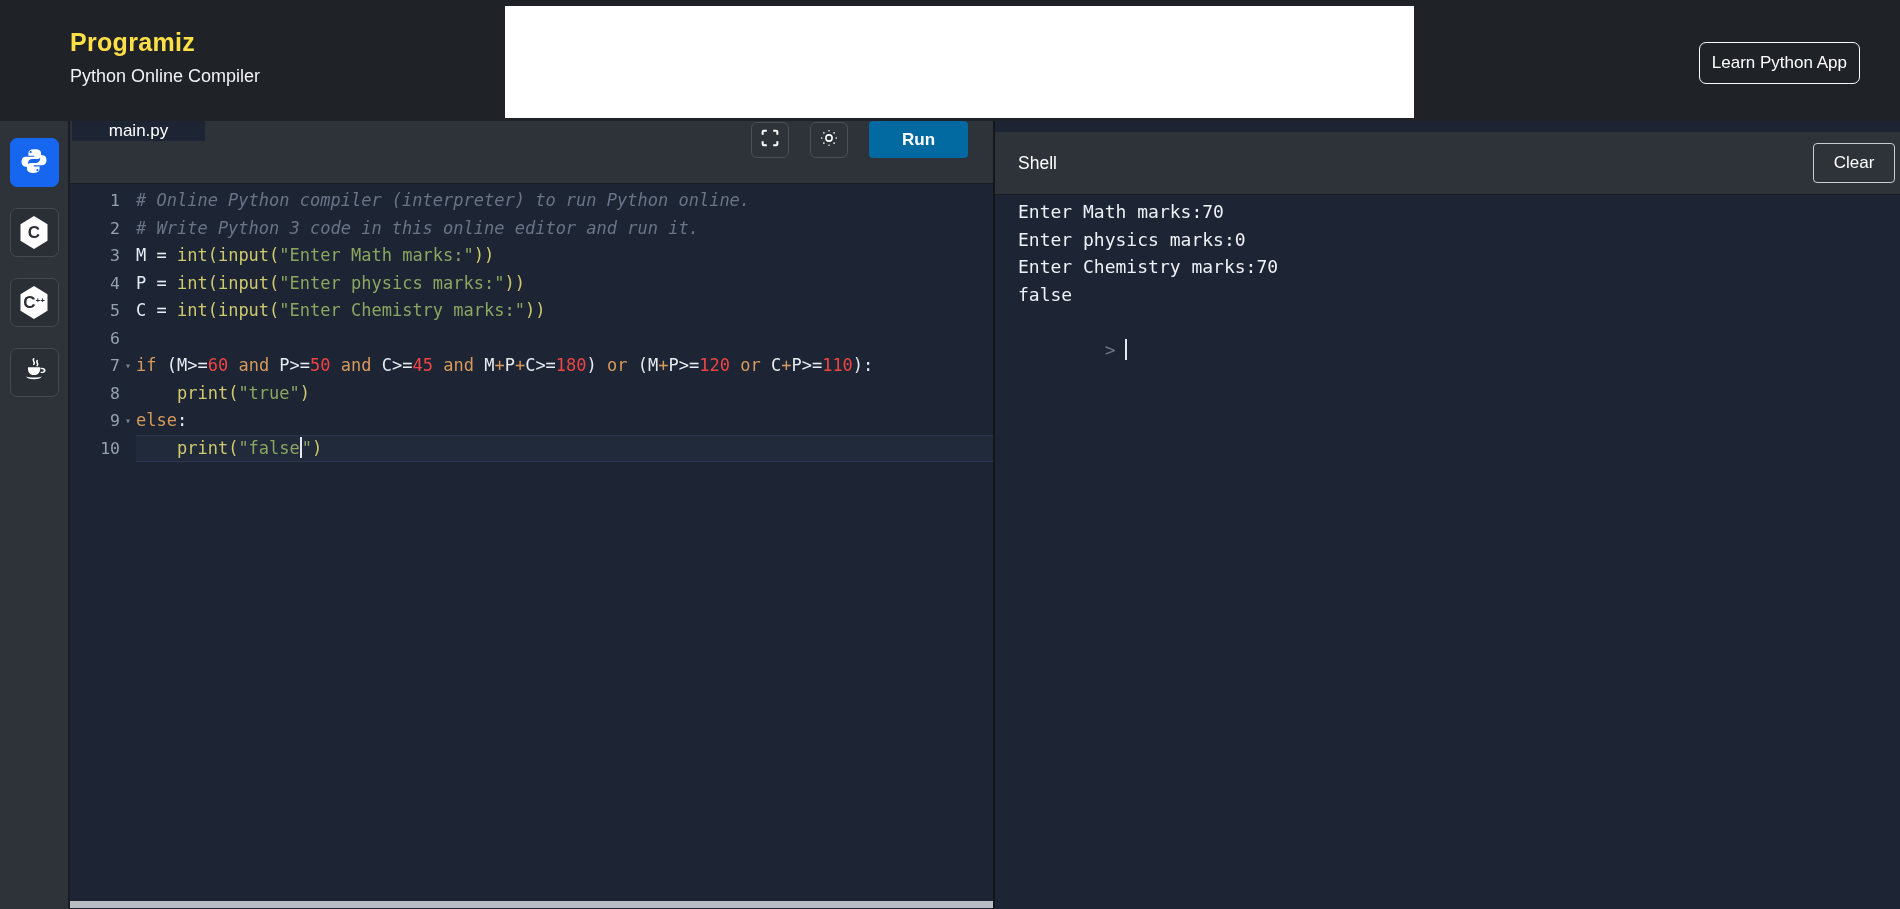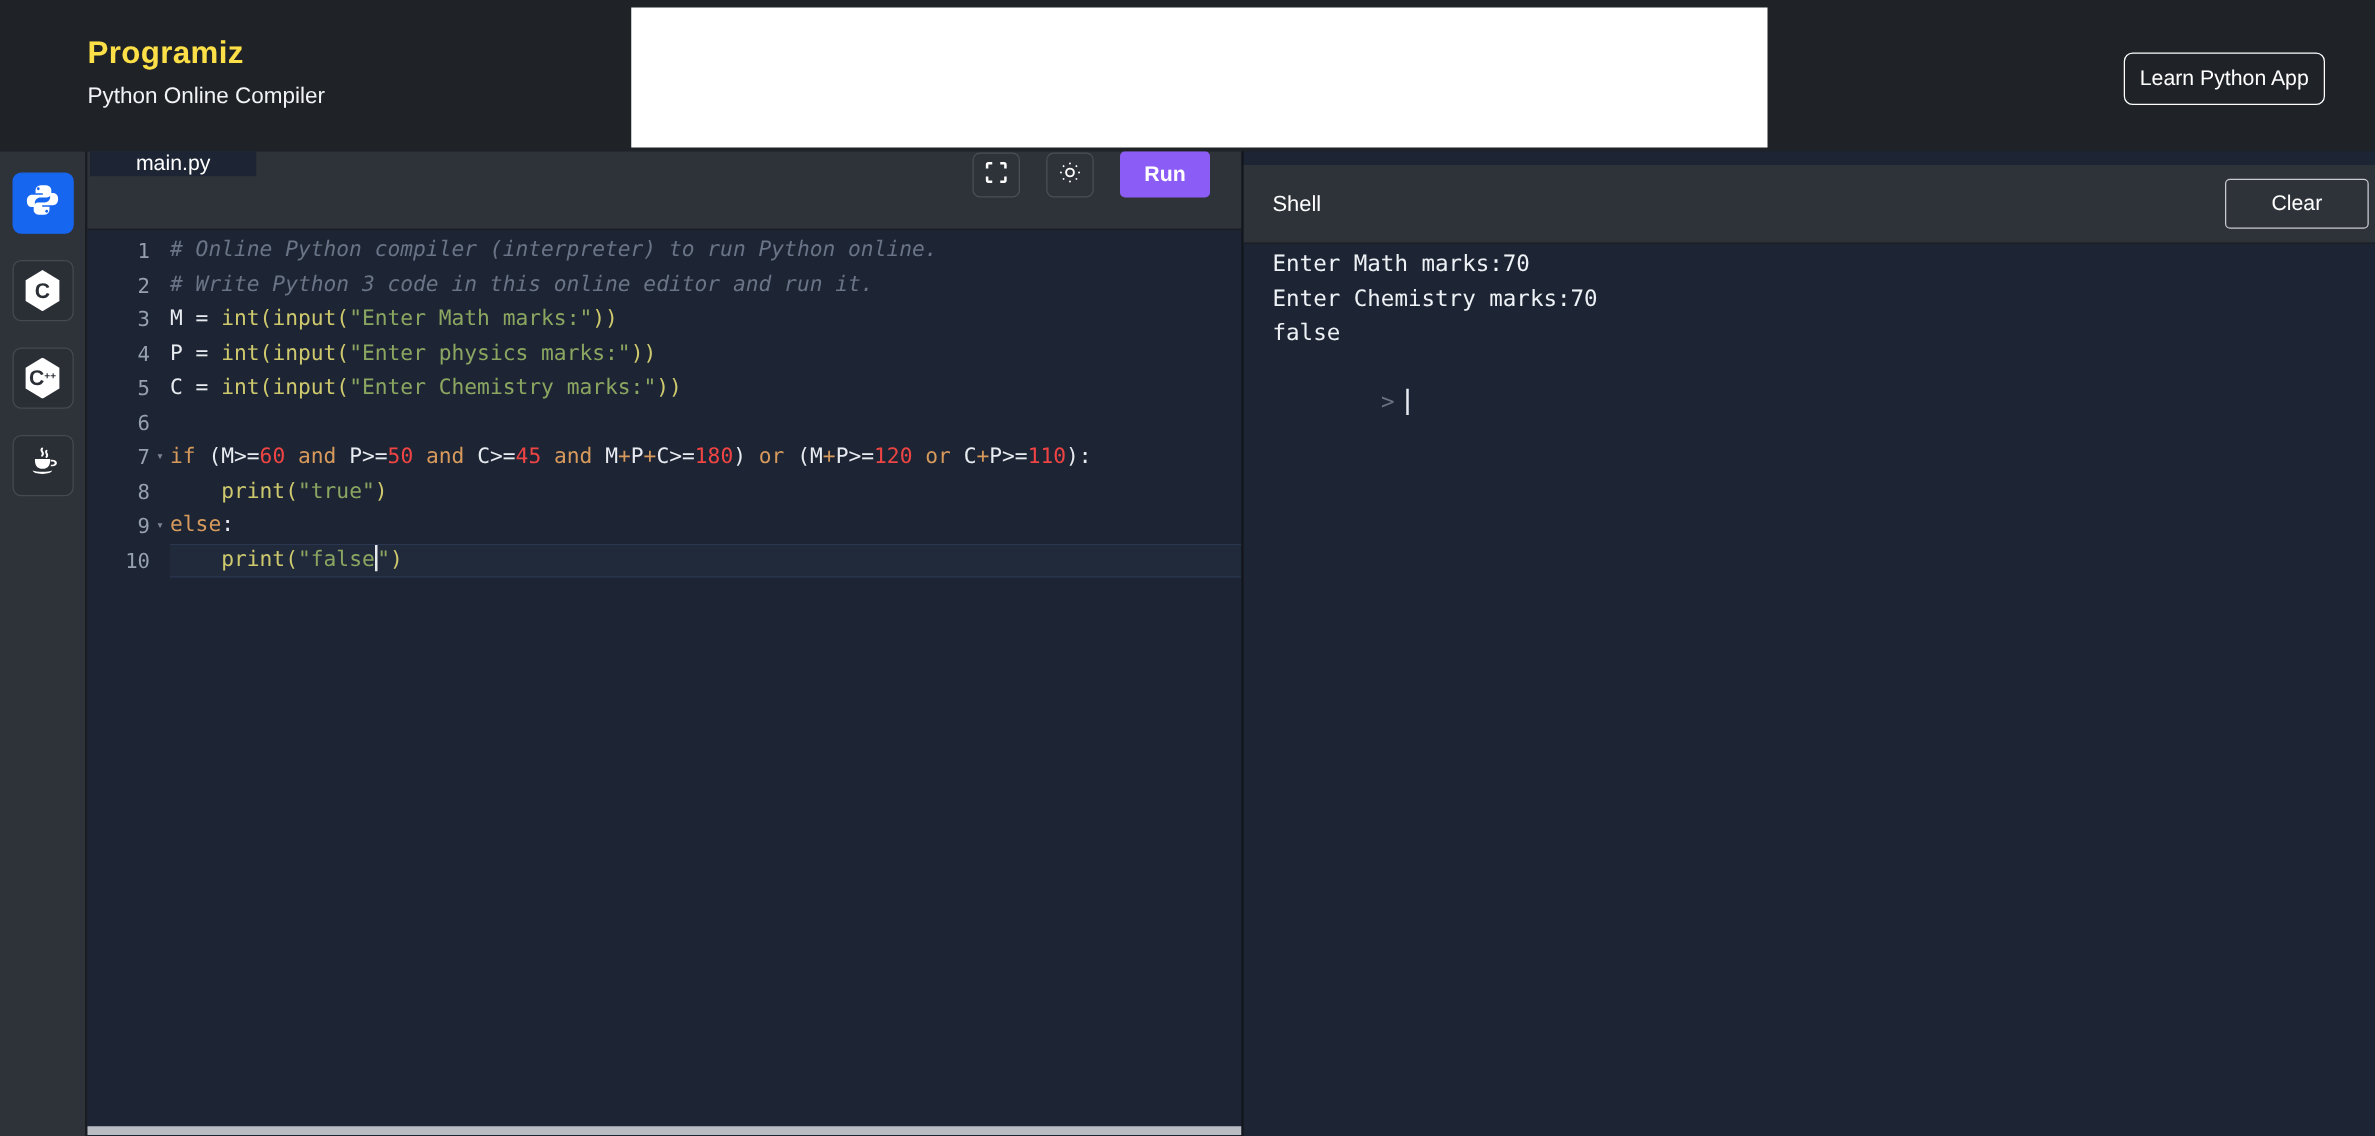--- a/index.html
+++ b/index.html
@@ -51,21 +51,21 @@
     margin-left:2px; width:133px; background:#1d2534; color:#ffffff;
     display:flex; align-items:center; justify-content:center; font-size:17px;
     margin-bottom:-1px; z-index:1; cursor:pointer;
   }
   .controls { margin-left:auto; display:flex; align-items:center; gap:21px; margin-right:25px; }
   .icon-btn {
     width:38px; height:36px; border:1px solid #4b5058; border-radius:6px;
     background:transparent; display:flex; align-items:center; justify-content:center; cursor:pointer; padding:0;
   }
   .run-btn {
-    width:72px; height:37px; background:#8b5cf6; color:#ffffff; border:none; border-radius:4px;
+    width:99px; height:37px; background:#0369a1; color:#ffffff; border:none; border-radius:4px;
     font-size:17px; font-weight:bold; font-family:"Liberation Sans",sans-serif; cursor:pointer;
   }
 
   
   .code-area { flex:1; padding-top:3px; font-family:"DejaVu Sans Mono",monospace; font-size:17px; overflow:hidden; }
   .code-row { display:flex; height:27.5px; line-height:27.5px; }
   .gutter { width:50px; flex:none; text-align:right; color:#97a0af; font-size:16.5px; }
   .fold { width:16px; flex:none; text-align:center; color:#7b8494; font-size:10px; }
   .code-content { flex:1; white-space:pre; color:#e8ebf0; }
   .code-row.active .code-content {
@@ -81,21 +81,21 @@
   .cursor { display:inline-block; width:2px; height:21px; background:#e6e9ee; vertical-align:middle; margin-top:-2px; }
 
   .hscroll { height:8px; flex:none; background:#1d2534; }
   .hscroll .thumb { height:7px; width:100%; background:#b9bdc3; }
 
   
   .shell { flex:1; display:flex; flex-direction:column; background:#1d2534;margin-top:11px; }
   .shell-toolbar { height:63px; flex:none; background:#2e3239; display:flex; align-items:center; padding:0 5px 0 23px; border-bottom:1px solid #181b20; }
   .shell-title { color:#ffffff; font-size:17.5px; }
   .clear-btn {
-    margin-left:auto; width:115px; height:40px; background:transparent;
+    margin-left:auto; width:82px; height:40px; background:transparent;
     border:1px solid #c9ccd1; border-radius:4px; color:#ffffff; font-size:17px;
     font-family:"Liberation Sans",sans-serif; cursor:pointer;
   }
   .shell-body { flex:1; padding:3px 0 0 23px; font-family:"DejaVu Sans Mono",monospace; font-size:18px; color:#eef1f5; }
   .shell-line { height:27.5px; line-height:27.5px; white-space:pre; }
   .prompt { color:#6b7382; margin-right:9px; }
 </style>
 </head>
 <body>
 
@@ -240,20 +240,21 @@
   </div>
 
   <div class="shell">
     <div class="shell-toolbar">
       <span class="shell-title">Shell</span>
       <button class="clear-btn">Clear</button>
     </div>
     <div class="shell-body">
       <div id="shell-lines">
           <div class="shell-line">Enter Math marks:70</div>
+          <div class="shell-line">Enter physics marks:0</div>
           <div class="shell-line">Enter Chemistry marks:70</div>
           <div class="shell-line">false</div>
         </div>
       <div class="shell-line">
         <span class="prompt">&gt;</span><span class="cursor"></span>
       </div>
     </div>
   </div>
 
 </div>

